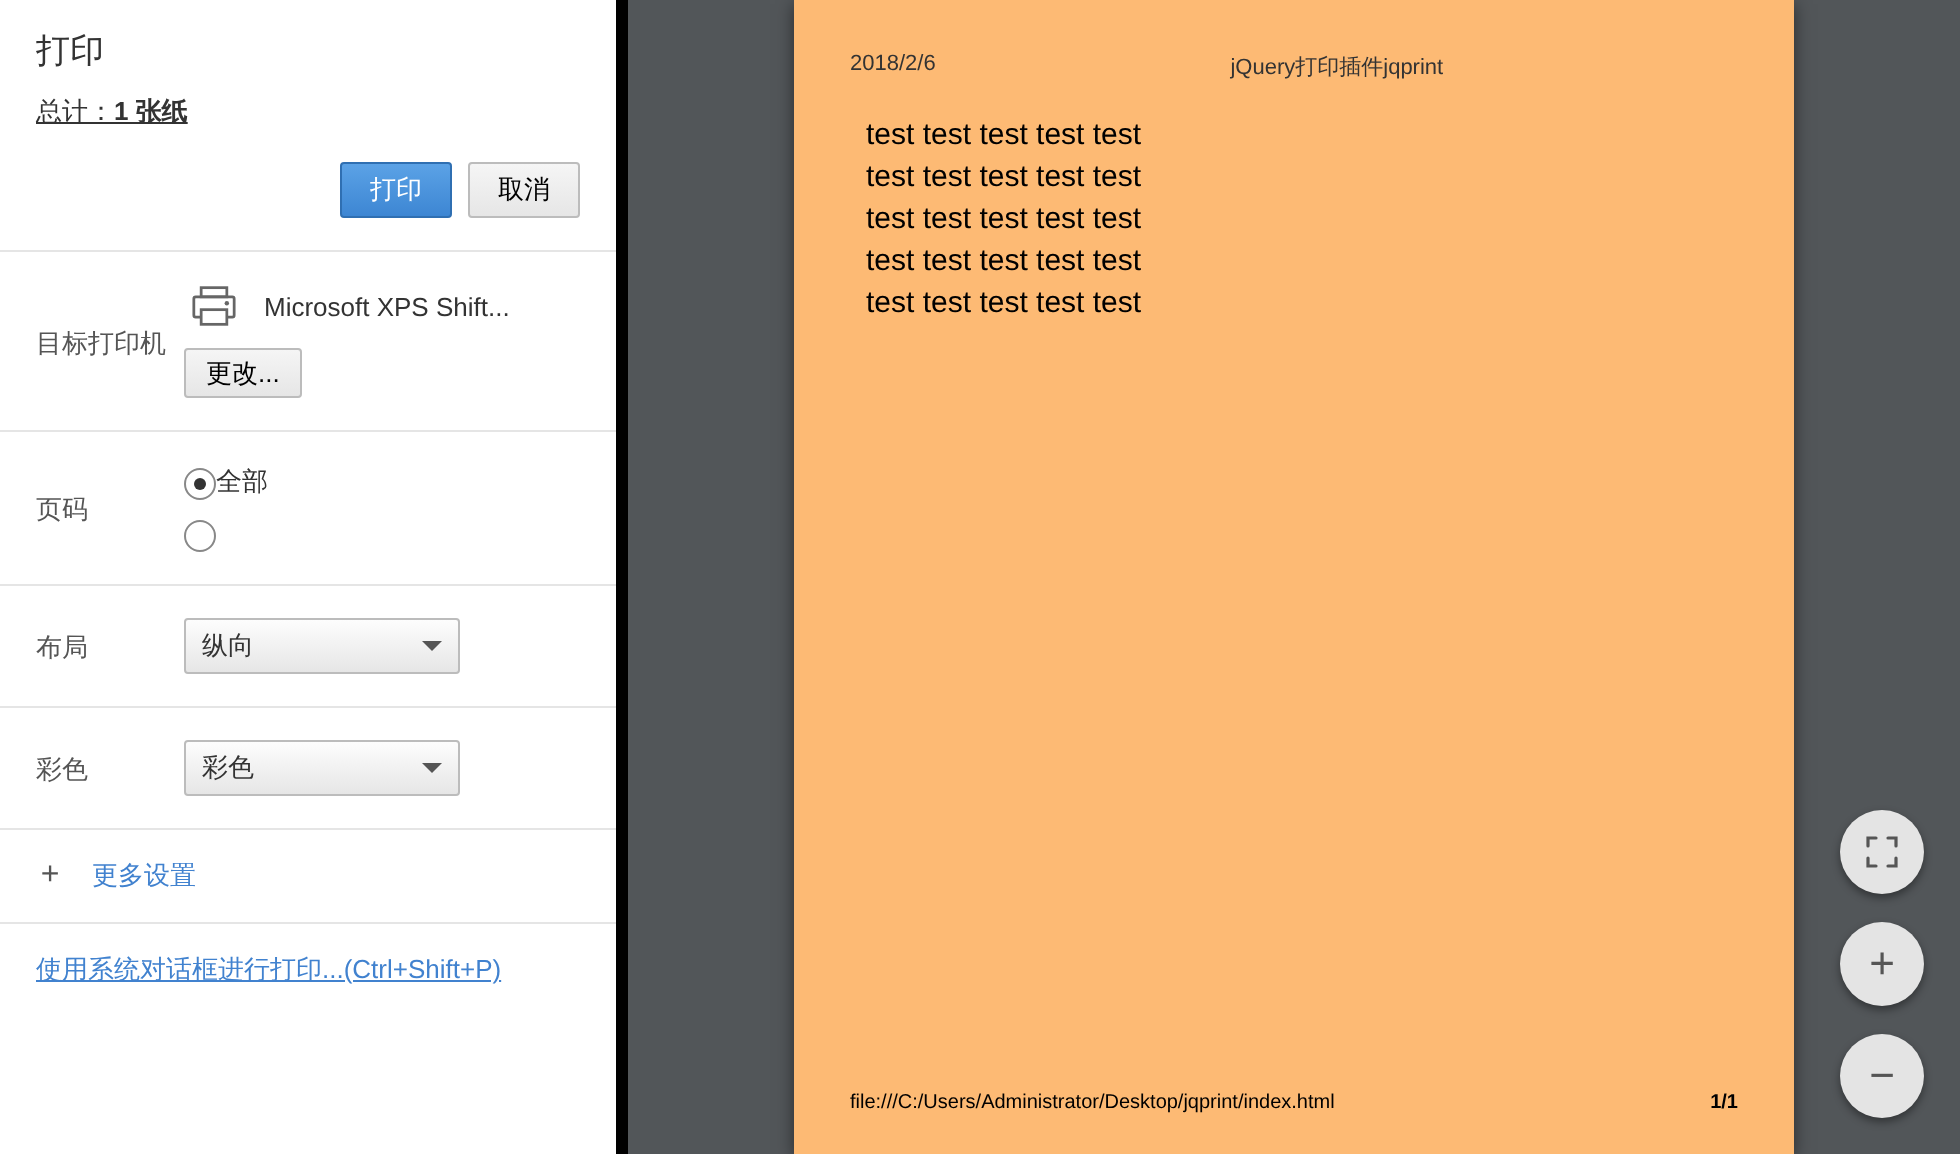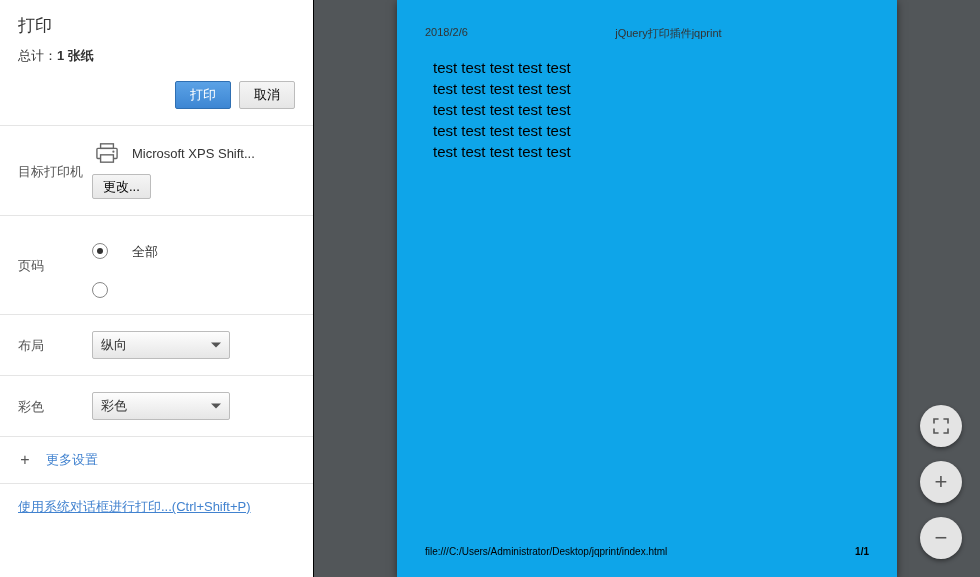--- a/index.html
+++ b/index.html
@@ -17,39 +17,40 @@
     display: flex;
     width: 980px;
     height: 577px;
   }
 
   
   .sidebar {
     width: 314px;
     height: 577px;
     background: #fff;
-    border-right: 1px solid #000000;
+    border-right: 6px solid #000000;
     box-shadow: 2px 0 4px rgba(0,0,0,.15);
     display: flex;
     flex-direction: column;
     box-sizing: border-box;
     overflow: hidden;
   }
 
   .sb-header {
     padding: 14px 18px 12px 18px;
   }
   .sb-title {
     font-size: 17px;
     color: #333;
     margin-bottom: 10px;
   }
   .sb-total {
     font-size: 13px;
     color: #333;
+    text-decoration: underline;
   }
   .sb-total b { font-weight: bold; }
 
   .sb-buttons {
     display: flex;
     justify-content: flex-end;
     gap: 8px;
     padding: 4px 18px 16px 18px;
   }
   .btn {
@@ -113,21 +114,21 @@
     width: 14px; height: 14px;
     border: 1px solid #888;
     border-radius: 50%;
     display:inline-flex; align-items:center; justify-content:center;
     flex-shrink:0;
     cursor:pointer;
   }
   .radio.checked::after{
     content:""; width:6px; height:6px; background:#333; border-radius:50%;
   }
-  .radio-row { display:flex; align-items:flex-start; gap:24px;margin-top:11px; }
+  .radio-row { display:flex; align-items:flex-end; gap:0; }
 
   .text-input {
     height: 26px;
     border:1px solid #ccc;
     border-radius:2px;
     padding:0 8px;
     font-size:13px;
     background:#fff;
     color:#aaa;
     display:flex; align-items:center;
@@ -177,21 +178,21 @@
     flex:1;
     background:#525659;
     position:relative;
     display:flex;
     justify-content:center;
   }
   .page {
     margin-top: 0px;
     width: 500px;
     height: 577px;
-    background:#0ea5e9;
+    background:#fdba74;
     box-shadow:0 2px 8px rgba(0,0,0,.5);
     box-sizing:border-box;
     padding: 26px 28px 20px 28px;
     position:relative;
     color:#000;
   }
   .page-header {
     display:flex;
     font-size:11px;
     margin-bottom: 18px;

